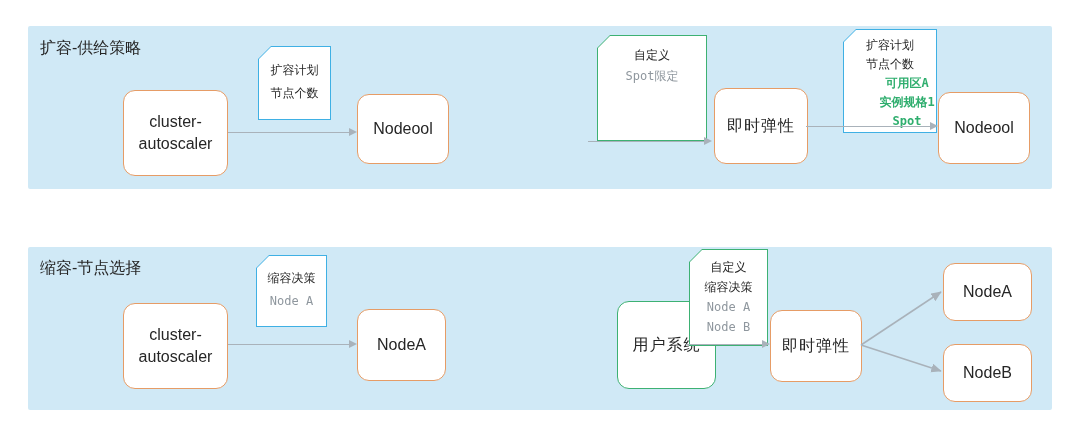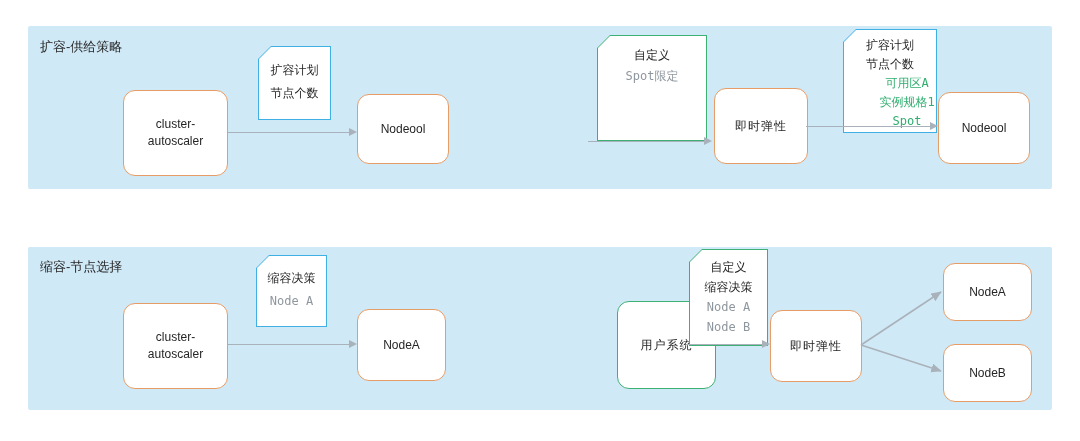--- a/index.html
+++ b/index.html
@@ -3,40 +3,40 @@
 <meta charset="utf-8">
 <style>
   html,body{margin:0;padding:0;}
   body{background:#ffffff;font-family:"Liberation Sans","DejaVu Sans",sans-serif;}
   .canvas{position:relative;width:1080px;height:441px;background:#fff;overflow:hidden;}
 
   .band{position:absolute;left:28px;width:1024px;height:163px;background:var(--band_bg);border-radius:2px;}
   .band.top{top:26px;}
   .band.bottom{top:247px;}
 
-  .section-title{position:absolute;font-size:13px;color:var(--text_dark);}
+  .section-title{position:absolute;font-size:16px;color:var(--text_dark);}
 
   .node{position:absolute;background:#fff;border:1px solid var(--orange);border-radius:12px;
         display:flex;align-items:center;justify-content:center;text-align:center;
-        font-size:12px;color:var(--text_dark);}
+        font-size:16px;color:var(--text_dark);}
   .node.green{border-color:var(--green);}
   .node .lbl{white-space:pre-line;line-height:1.4;}
   .node .lbl.bold{font-weight:normal;letter-spacing:1px;}
 
   .note{position:absolute;}
   .note .shape{position:absolute;inset:0;clip-path:polygon(13px 0,100% 0,100% 100%,0 100%,0 13px);}
   .note .shape::after{content:"";position:absolute;inset:1px;background:#fff;
         clip-path:polygon(12px 0,100% 0,100% 100%,0 100%,0 12px);}
   .note.blue .shape{background:var(--blue);}
   .note.green .shape{background:var(--green);}
   .note .body{position:absolute;inset:0;display:flex;flex-direction:column;align-items:center;
         text-align:center;font-family:"DejaVu Sans Mono","Liberation Mono",monospace;
         font-size:12px;color:var(--text_dark);}
   .note .line{width:100%;}
-  .note .line.green-text{color:var(--green_text);font-weight:normal;padding-left:34px;}
+  .note .line.green-text{color:var(--green_text);font-weight:bold;padding-left:34px;}
   .note .line.gray{color:var(--gray_text);}
 
   .arrow{position:absolute;height:0;border-top:1.5px solid var(--arrow_color);}
   .arrow::after{content:"";position:absolute;right:-2px;top:-5px;width:0;height:0;
         border-left:8px solid var(--arrow_color);
         border-top:4.5px solid transparent;border-bottom:4.5px solid transparent;}
 
   .diag{position:absolute;overflow:visible;}
   .ah-line{stroke:var(--arrow_color);stroke-width:1.5;}
   .ah-fill{fill:var(--arrow_color);}

